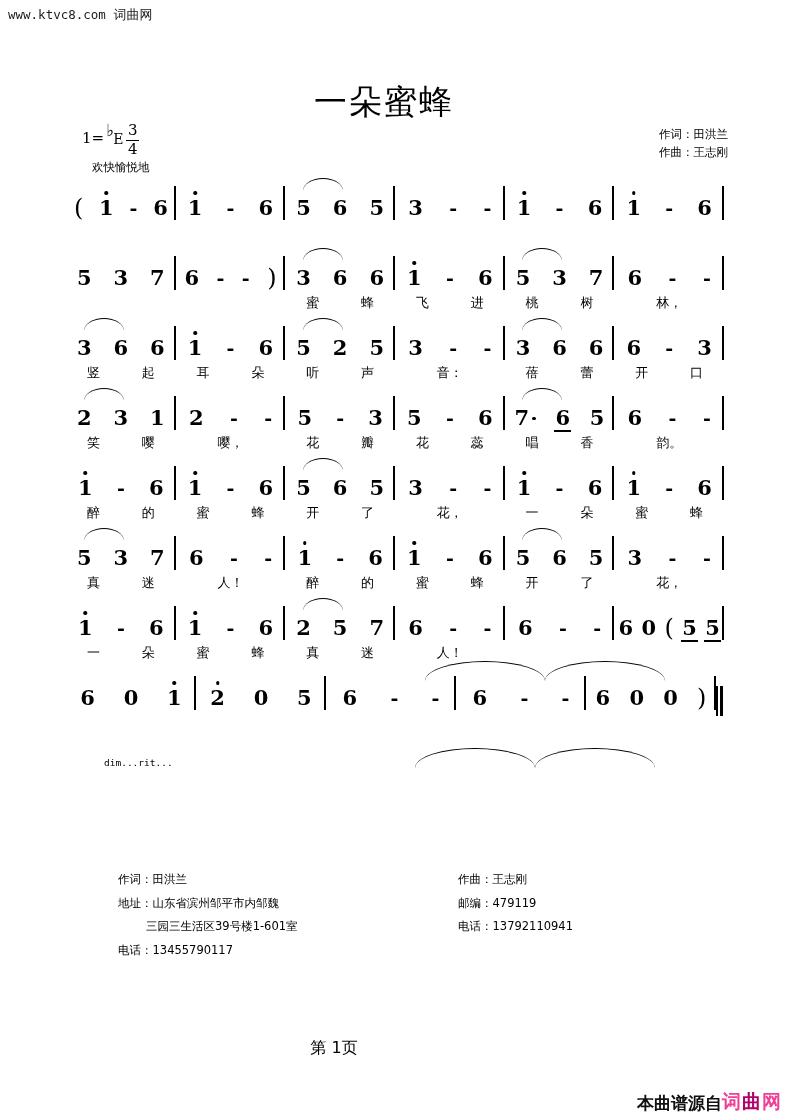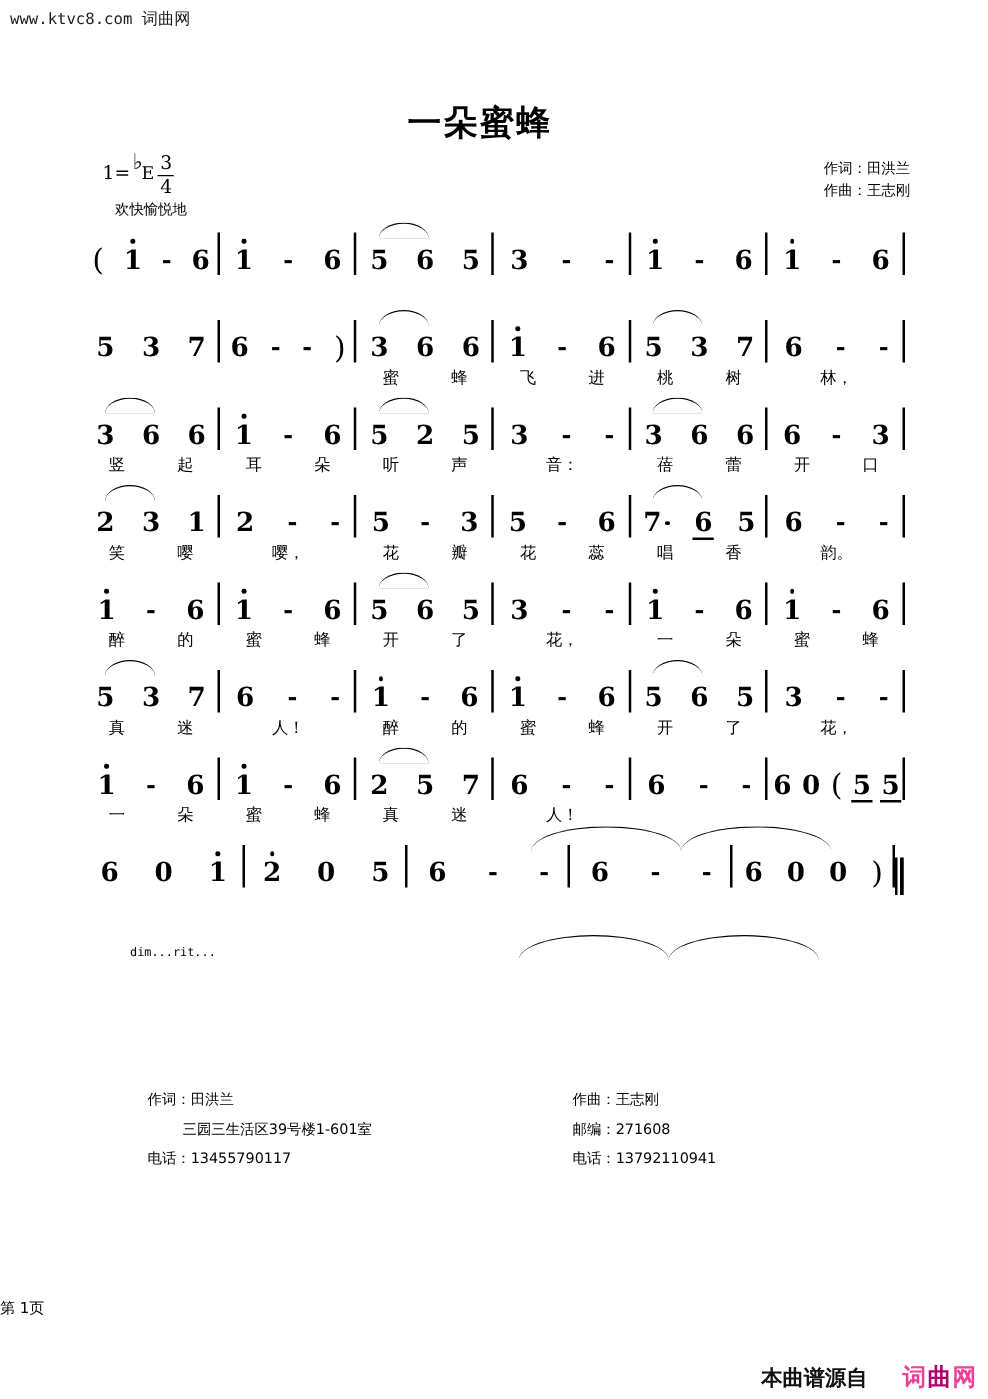--- a/index.html
+++ b/index.html
@@ -20,21 +20,21 @@
     font-size:12.5px; letter-spacing:0px; color:#1a1a1a;
     white-space:nowrap;
   }
   .topbar .cn { font-family:"DejaVu Sans","Liberation Sans",sans-serif; font-size:13px; }
 
   
   .title {
     position:absolute; top:80px; left:0; width:768px;
     text-align:center;
     font-family:"DejaVu Serif","Liberation Serif",serif;
-    font-size:27px; font-weight:700; letter-spacing:2px;
+    font-size:33px; font-weight:400; letter-spacing:2px;
   }
 
   
   .keyblock { position:absolute; left:82px; top:122px; display:flex; align-items:flex-start; }
   .keyblock .eq {
     font-family:"DejaVu Serif","Liberation Serif",serif;
     font-size:15px; line-height:1; padding-top:9px;
   }
   .keyblock .flat {
     font-family:"DejaVu Sans","Liberation Sans",sans-serif;
@@ -164,27 +164,28 @@
   .fb {
     font-family:"DejaVu Sans","Liberation Sans",sans-serif;
     font-size:11.5px; line-height:2.05;
   }
   .fb.left { margin-left:118px; width:330px; }
   .fb.right { margin-left:10px; width:330px; }
   .fb .indent { padding-left:28px; }
 
   .pageno {
     position:absolute; top:1038px; left:0; width:668px;
+    text-align:center;
     font-family:"DejaVu Sans","Liberation Sans",sans-serif;
-    font-size:12px;
+    font-size:16px;
   }
 
   .brandbar {
     position:absolute; bottom:4px; right:8px;
-    display:flex; align-items:center; gap:28px;
+    display:flex; align-items:flex-end; 
   }
   .brandbar .src {
     font-family:"DejaVu Sans","Liberation Sans",sans-serif;
     font-weight:bold; font-size:17px; color:#111;
   }
   .brandbar .logo {
     font-family:"DejaVu Sans","Liberation Sans",sans-serif;
     font-weight:bold; font-size:19px; letter-spacing:1px;
   }
   .brandbar .logo .p { color:#ef3f96; }
@@ -668,26 +669,27 @@
         <span class="ly"></span>
       </div>
     </div>
   </div>
 
 <div class="expr" style="left:104px; top:757px;">dim...rit...</div>
 
 <div class="footblocks">
   <div class="fb left">
     <div>作词：田洪兰</div>
+    <div>地址：山东省滨州邹平市内邹魏</div>
     <div class="indent">三园三生活区39号楼1-601室</div>
     <div>电话：13455790117</div>
   </div>
   <div class="fb right">
     <div>作曲：王志刚</div>
-    <div>邮编：271608</div>
+    <div>邮编：479119</div>
     <div>电话：13792110941</div>
   </div>
 </div>
 
 <div class="pageno">第 1页</div>
 
 <div class="brandbar">
   <span class="src">本曲谱源自</span>
   <span class="logo"><span class="p">词</span><span class="d">曲</span><span class="p">网</span></span>
 </div>

